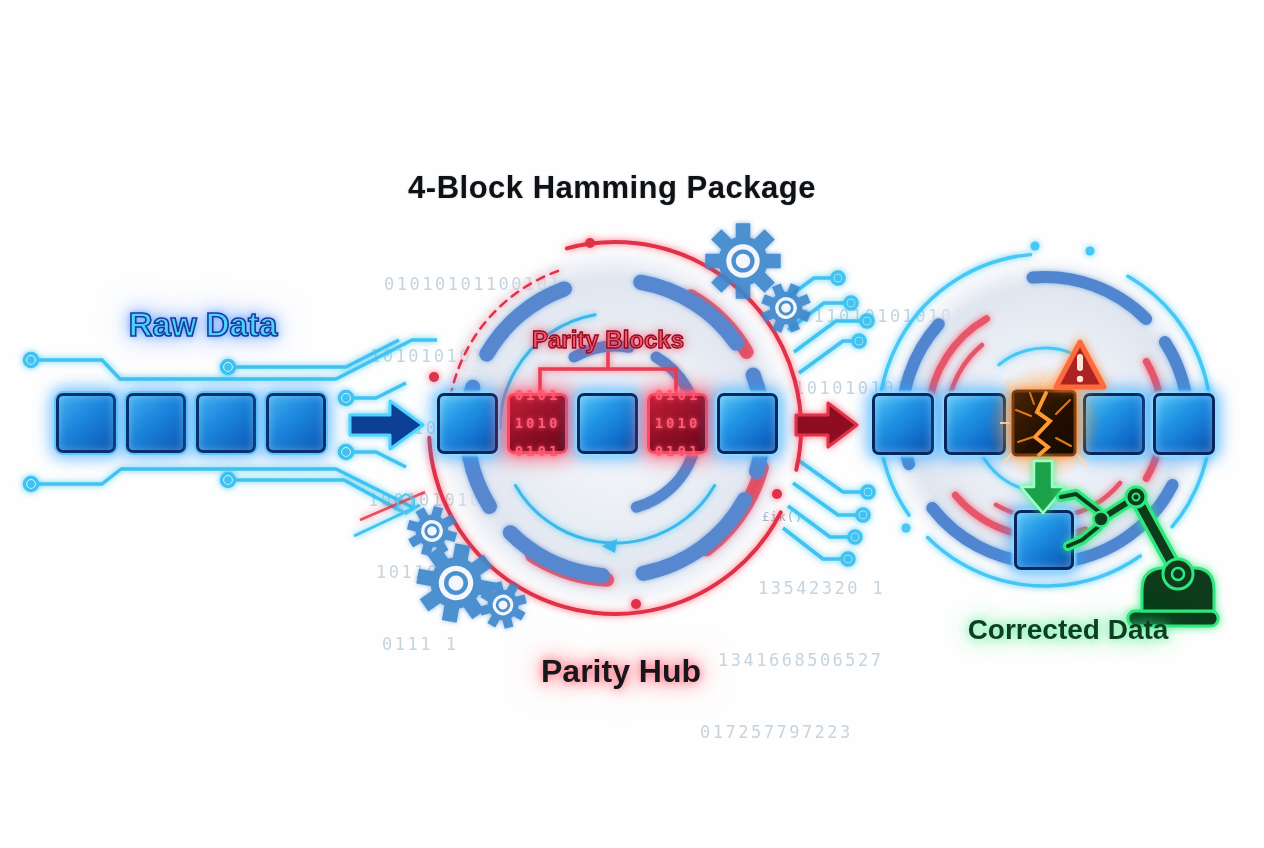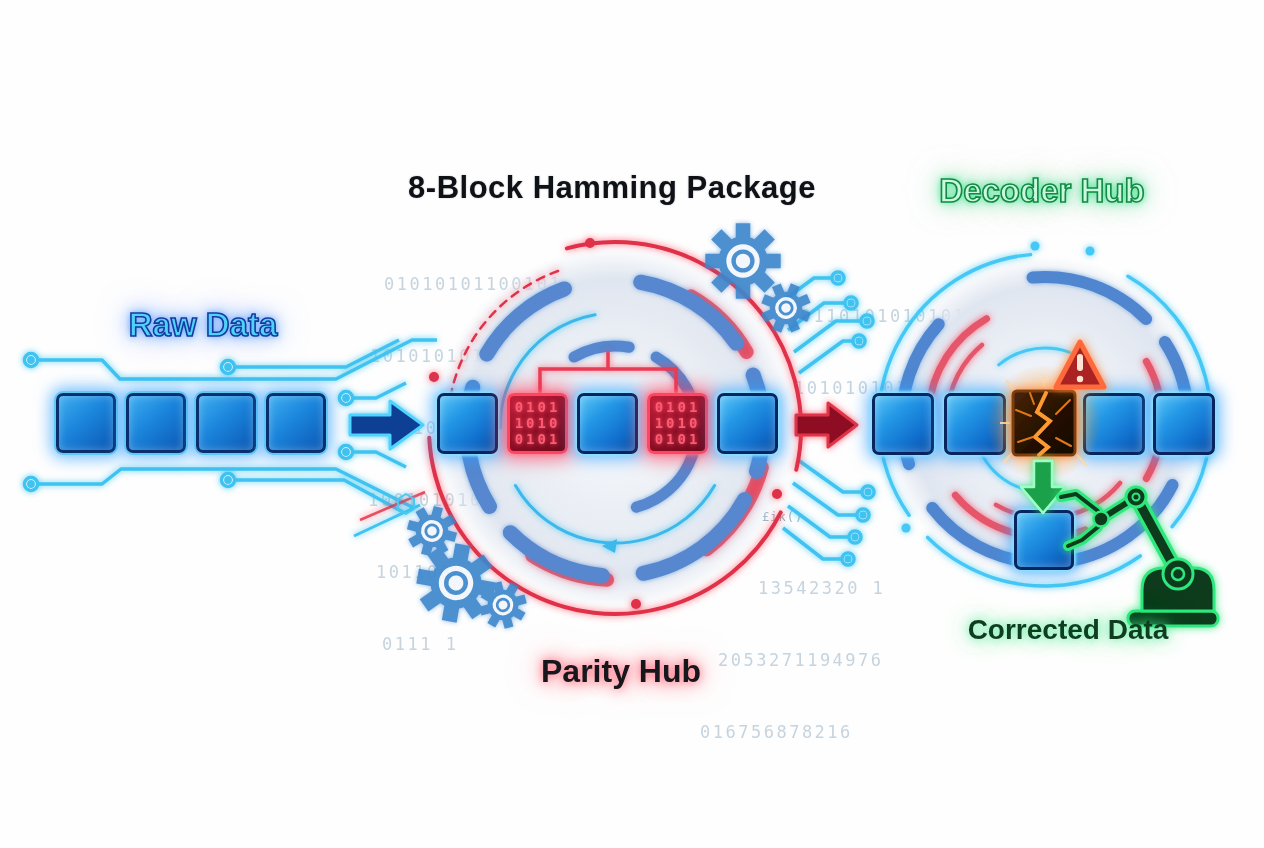--- a/index.html
+++ b/index.html
@@ -18,21 +18,21 @@
   .blk{position:absolute;z-index:3;width:60px;height:60px;border-radius:7px;box-sizing:border-box;}
   .blk.blue-a{background:linear-gradient(140deg,#58c4f6 0%,#2397e6 35%,#1272cf 70%,#0a50a8 100%);
       border:3px solid #07255f;
       box-shadow:0 0 3px 2px rgba(140,225,255,.95),0 0 16px 5px rgba(45,160,255,.7),inset 0 0 10px rgba(255,255,255,.35);}
   .blk.blue-b{background:linear-gradient(140deg,#3eaef0 0%,#1b85dc 45%,#0c58b4 100%);
       border:3px solid #0a2f6e;
       box-shadow:0 0 0 2px rgba(90,200,245,.9),0 0 16px 5px rgba(45,160,255,.7),inset 0 0 9px rgba(255,255,255,.3);}
   .blk.parity{background:linear-gradient(150deg,#c21f38 0%,#8f0f26 55%,#6d081a 100%);
       border:3px solid #ff4560;
       box-shadow:0 0 4px 1px rgba(255,120,140,.9),0 0 18px 6px rgba(255,45,80,.6);
-      display:flex;flex-direction:column;align-items:center;justify-content:center;gap:1px;}
+      display:flex;flex-direction:column;align-items:center;justify-content:center;gap:13px;}
   .parity .pl{font-family:"DejaVu Sans Mono",monospace;font-size:14px;font-weight:bold;
       letter-spacing:3px;color:#ff5a74;text-shadow:0 0 5px rgba(255,90,110,.95);line-height:15px;}
   
   .lbl{position:absolute;z-index:5;text-align:center;font-weight:bold;}
   .title{color:#0e1116;font-size:31px;letter-spacing:.5px;text-shadow:0 0 2px rgba(20,30,40,.25);}
   .neon-blue{color:#4fd2fa;-webkit-text-stroke:1.6px #143a9e;
       text-shadow:0 0 6px rgba(80,160,255,.9),0 0 16px rgba(60,130,255,.75),0 0 32px rgba(60,130,255,.5);}
   .neon-green{color:#c9f8de;-webkit-text-stroke:1.6px #128a43;
       text-shadow:0 0 6px rgba(60,230,140,.95),0 0 16px rgba(40,210,120,.7),0 0 32px rgba(40,210,120,.5);}
   .neon-red{color:#f4566d;-webkit-text-stroke:1.3px #8c0d20;
@@ -54,22 +54,22 @@
     <div style="margin-left:6px">100101010 10</div>
     <div style="margin-left:14px">1011000</div>
     <div style="margin-left:20px">0111 1</div>
   </div>
   <div class="bin" style="left:788px;top:256px;">
     <div>10110101010101</div>
     <div style="margin-left:6px">1010101010101</div>
   </div>
   <div class="bin" style="left:700px;top:528px;">
     <div style="margin-left:58px">13542320 1</div>
-    <div style="margin-left:18px">2053271194976</div>
-    <div style="margin-left:0px">016756878216</div>
+    <div style="margin-left:18px">1341668506527</div>
+    <div style="margin-left:0px">017257797223</div>
   </div>
   <div class="bin-glitch" style="left:762px;top:510px;">£ik()</div>
 
   <svg class="lyr" width="1264" height="848" viewBox="0 0 1264 848">
     <defs>
       <filter id="gc" x="-40%" y="-40%" width="180%" height="180%">
         <feDropShadow dx="0" dy="0" stdDeviation="3" flood-color="#35c3f0" flood-opacity="0.85"></feDropShadow>
       </filter>
       <filter id="gr" x="-40%" y="-40%" width="180%" height="180%">
         <feDropShadow dx="0" dy="0" stdDeviation="3.5" flood-color="#ff3b55" flood-opacity="0.8"></feDropShadow>
@@ -296,24 +296,24 @@
       <path d="M1098,527 L1082,540 L1068,546" fill="none" stroke="#2ee87d" stroke-width="10" stroke-linecap="round" stroke-linejoin="round"></path>
       <path d="M1098,527 L1082,540 L1068,546" fill="none" stroke="#0b3b1f" stroke-width="4" stroke-linecap="round" stroke-linejoin="round"></path>
       <circle cx="1178" cy="574" r="15" fill="#0b3b1f" stroke="#2ee87d" stroke-width="3"></circle>
       <circle cx="1178" cy="574" r="6" fill="none" stroke="#2ee87d" stroke-width="2.5"></circle>
       <circle cx="1136" cy="497" r="10" fill="#0b3b1f" stroke="#2ee87d" stroke-width="3"></circle>
       <circle cx="1136" cy="497" r="3.5" fill="none" stroke="#2ee87d" stroke-width="2"></circle>
       <circle cx="1101" cy="519" r="7.5" fill="#0b3b1f" stroke="#2ee87d" stroke-width="2.5"></circle>
     </g>
   </svg>
 
-  <div class="lbl title" style="left:392px;top:170px;width:440px;">8-Block Hamming Package</div>
+  <div class="lbl title" style="left:392px;top:170px;width:440px;">4-Block Hamming Package</div>
 
   <div class="lbl neon-blue" style="left:93px;top:306px;width:220px;font-size:33px;">Raw Data</div>
 
-
-  <div class="lbl neon-green" style="left:927px;top:172px;width:230px;font-size:33px;">Decoder Hub</div>
+  <div class="lbl neon-red" style="left:528px;top:326px;width:160px;font-size:24px;">Parity Blocks</div>
+
 
   <div class="lbl dark-red-glow" style="left:501px;top:653px;width:240px;font-size:32px;">Parity Hub</div>
 
   <div class="lbl dark-green-glow" style="left:948px;top:614px;width:240px;font-size:28px;">Corrected Data</div>
 
 </div>
 
 </body></html>

